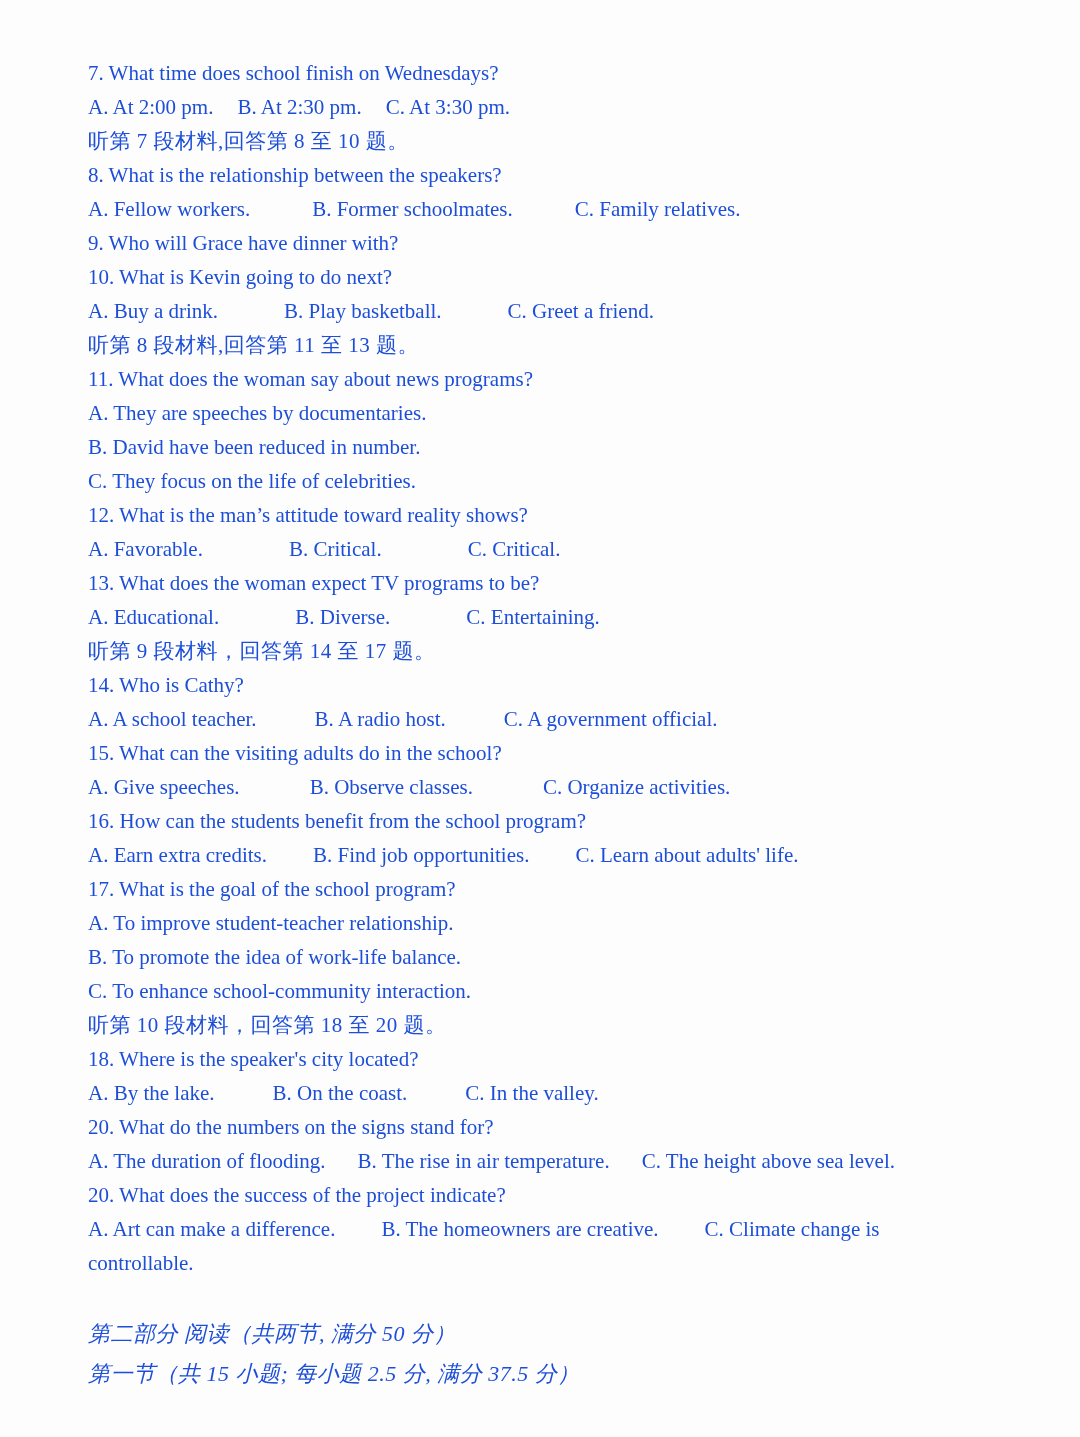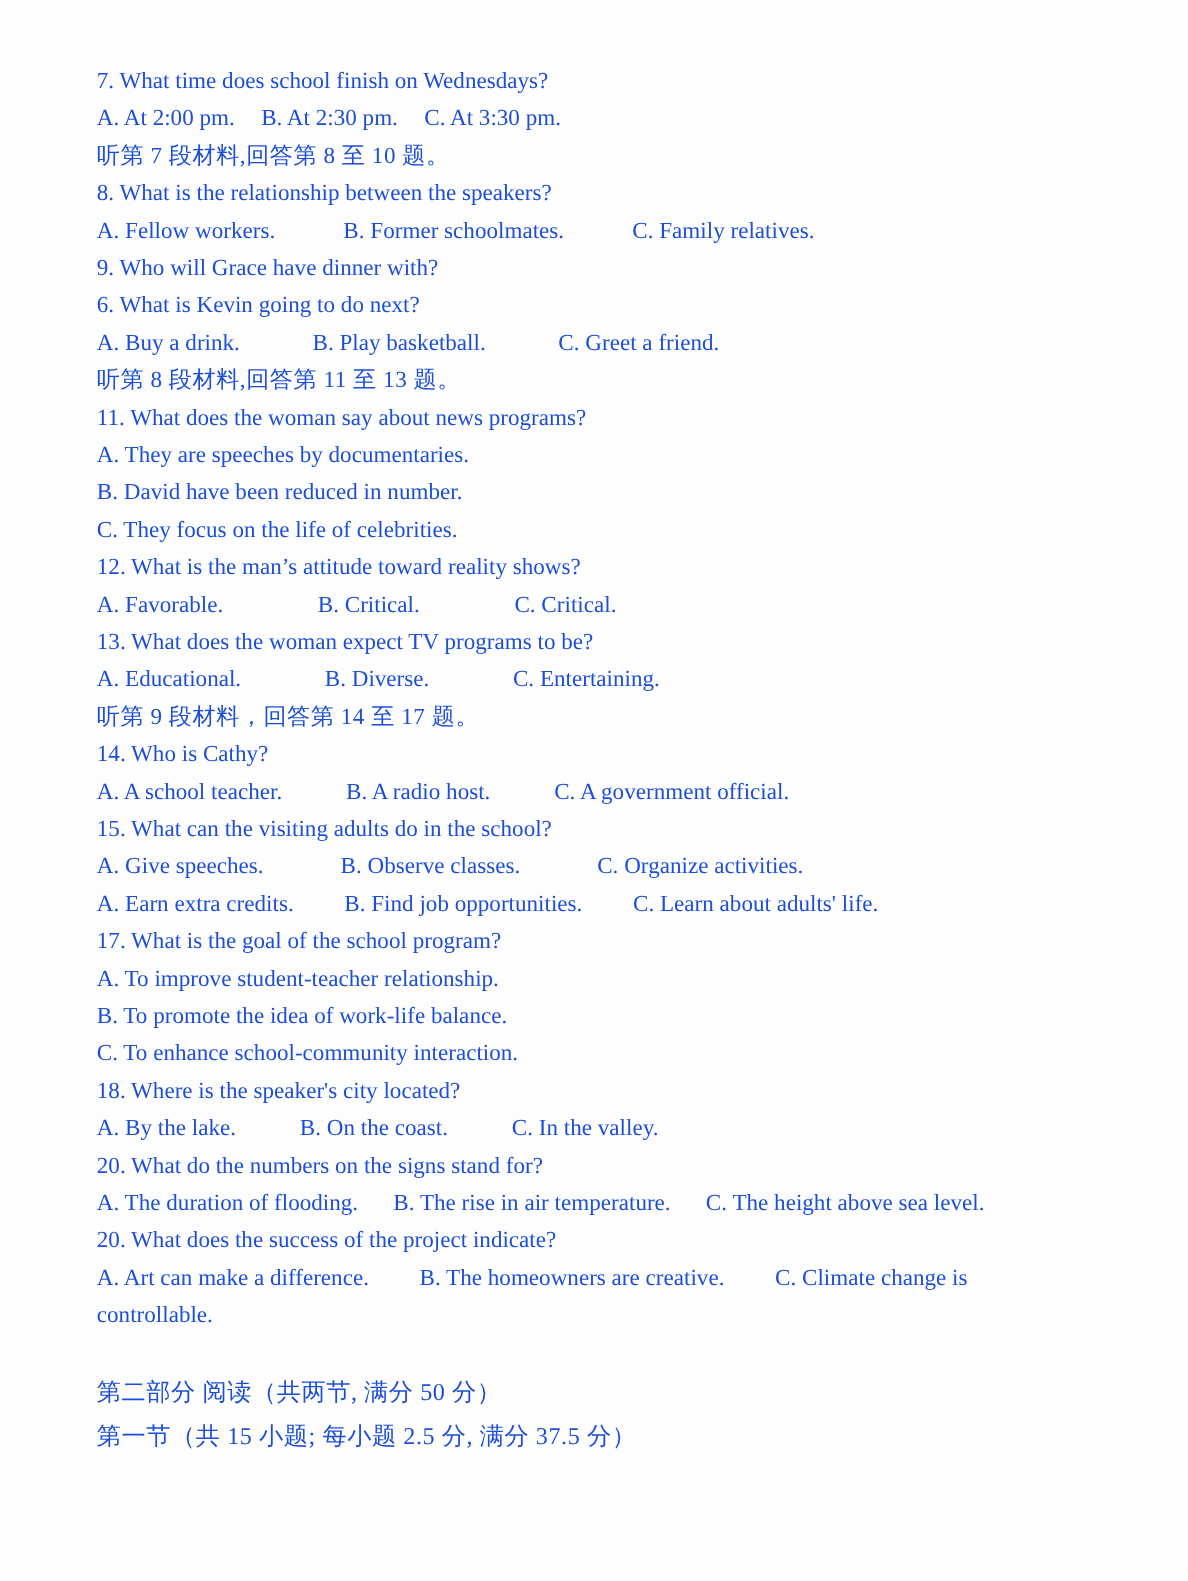--- a/index.html
+++ b/index.html
@@ -31,20 +31,21 @@
   .line.options .option {
     white-space: nowrap;
   }
   .line.instruction {
     letter-spacing: 0.5px;
   }
   .line.heading {
     font-size: 22px;
     line-height: 40px;
     letter-spacing: 0.5px;
+    font-style: italic;
   }
   .line.spacer {
     height: 34px;
   }
 </style>
 </head>
 <body>
 
 <div class="page" style="background: rgb(253, 253, 253); color: #1d4ed8;">
   <div id="doc">
@@ -55,21 +56,21 @@
         <span class="option">C. At 3:30 pm.</span>
       </div>
       <div class="line instruction">听第 7 段材料,回答第 8 至 10 题。</div>
       <div class="line question">8. What is the relationship between the speakers?</div>
       <div class="line options">
         <span class="option" style="margin-right: 62px;">A. Fellow workers.</span>
         <span class="option" style="margin-right: 62px;">B. Former schoolmates.</span>
         <span class="option">C. Family relatives.</span>
       </div>
       <div class="line question">9. Who will Grace have dinner with?</div>
-      <div class="line question">6. What is Kevin going to do next?</div>
+      <div class="line question">10. What is Kevin going to do next?</div>
       <div class="line options">
         <span class="option" style="margin-right: 66px;">A. Buy a drink.</span>
         <span class="option" style="margin-right: 66px;">B. Play basketball.</span>
         <span class="option">C. Greet a friend.</span>
       </div>
       <div class="line instruction">听第 8 段材料,回答第 11 至 13 题。</div>
       <div class="line question">11. What does the woman say about news programs?</div>
       <div class="line text">A. They are speeches by documentaries.</div>
       <div class="line text">B. David have been reduced in number.</div>
       <div class="line text">C. They focus on the life of celebrities.</div>
@@ -91,29 +92,31 @@
         <span class="option" style="margin-right: 58px;">A. A school teacher.</span>
         <span class="option" style="margin-right: 58px;">B. A radio host.</span>
         <span class="option">C. A government official.</span>
       </div>
       <div class="line question">15. What can the visiting adults do in the school?</div>
       <div class="line options">
         <span class="option" style="margin-right: 70px;">A. Give speeches.</span>
         <span class="option" style="margin-right: 70px;">B. Observe classes.</span>
         <span class="option">C. Organize activities.</span>
       </div>
+      <div class="line question">16. How can the students benefit from the school program?</div>
       <div class="line options">
         <span class="option" style="margin-right: 46px;">A. Earn extra credits.</span>
         <span class="option" style="margin-right: 46px;">B. Find job opportunities.</span>
         <span class="option">C. Learn about adults' life.</span>
       </div>
       <div class="line question">17. What is the goal of the school program?</div>
       <div class="line text">A. To improve student-teacher relationship.</div>
       <div class="line text">B. To promote the idea of work-life balance.</div>
       <div class="line text">C. To enhance school-community interaction.</div>
+      <div class="line instruction">听第 10 段材料，回答第 18 至 20 题。</div>
       <div class="line question">18. Where is the speaker's city located?</div>
       <div class="line options">
         <span class="option" style="margin-right: 58px;">A. By the lake.</span>
         <span class="option" style="margin-right: 58px;">B. On the coast.</span>
         <span class="option">C. In the valley.</span>
       </div>
       <div class="line question">20. What do the numbers on the signs stand for?</div>
       <div class="line options">
         <span class="option" style="margin-right: 32px;">A. The duration of flooding.</span>
         <span class="option" style="margin-right: 32px;">B. The rise in air temperature.</span>

